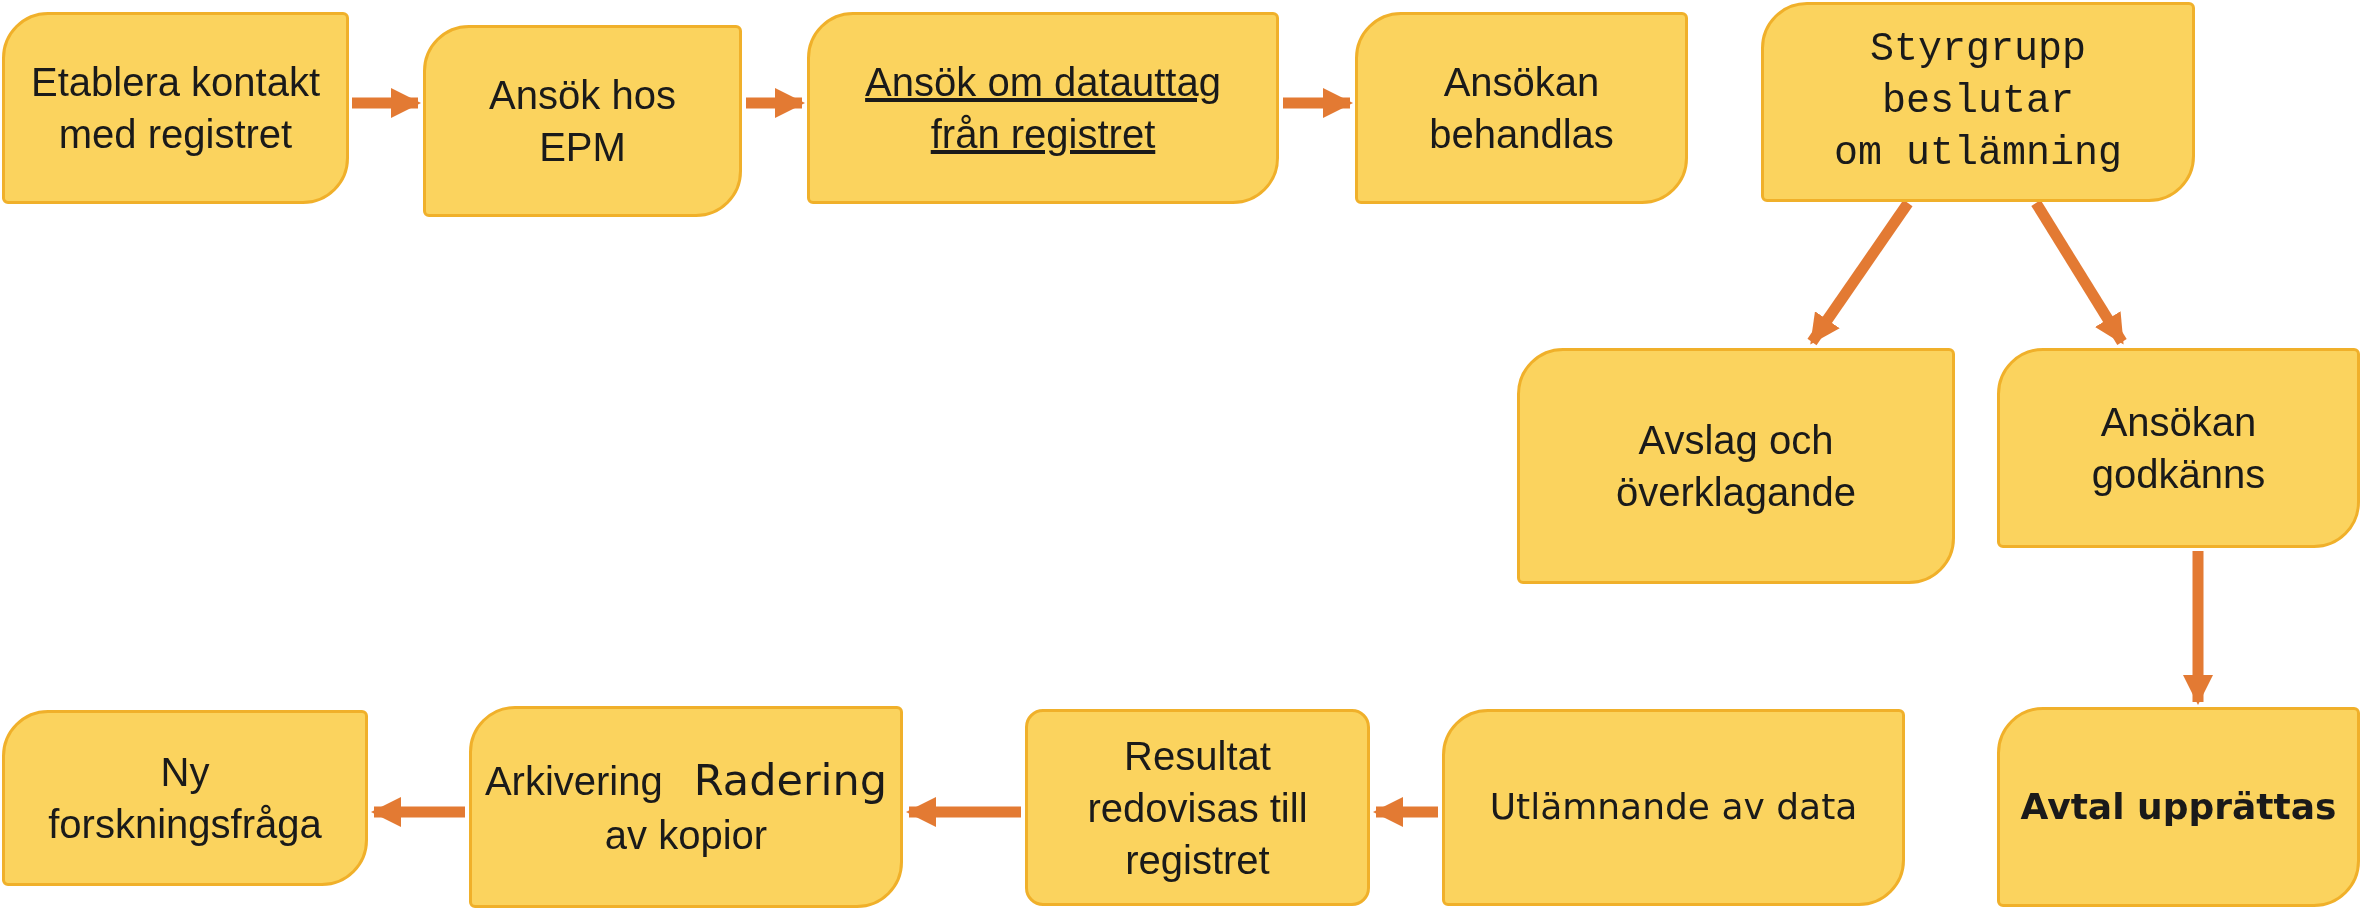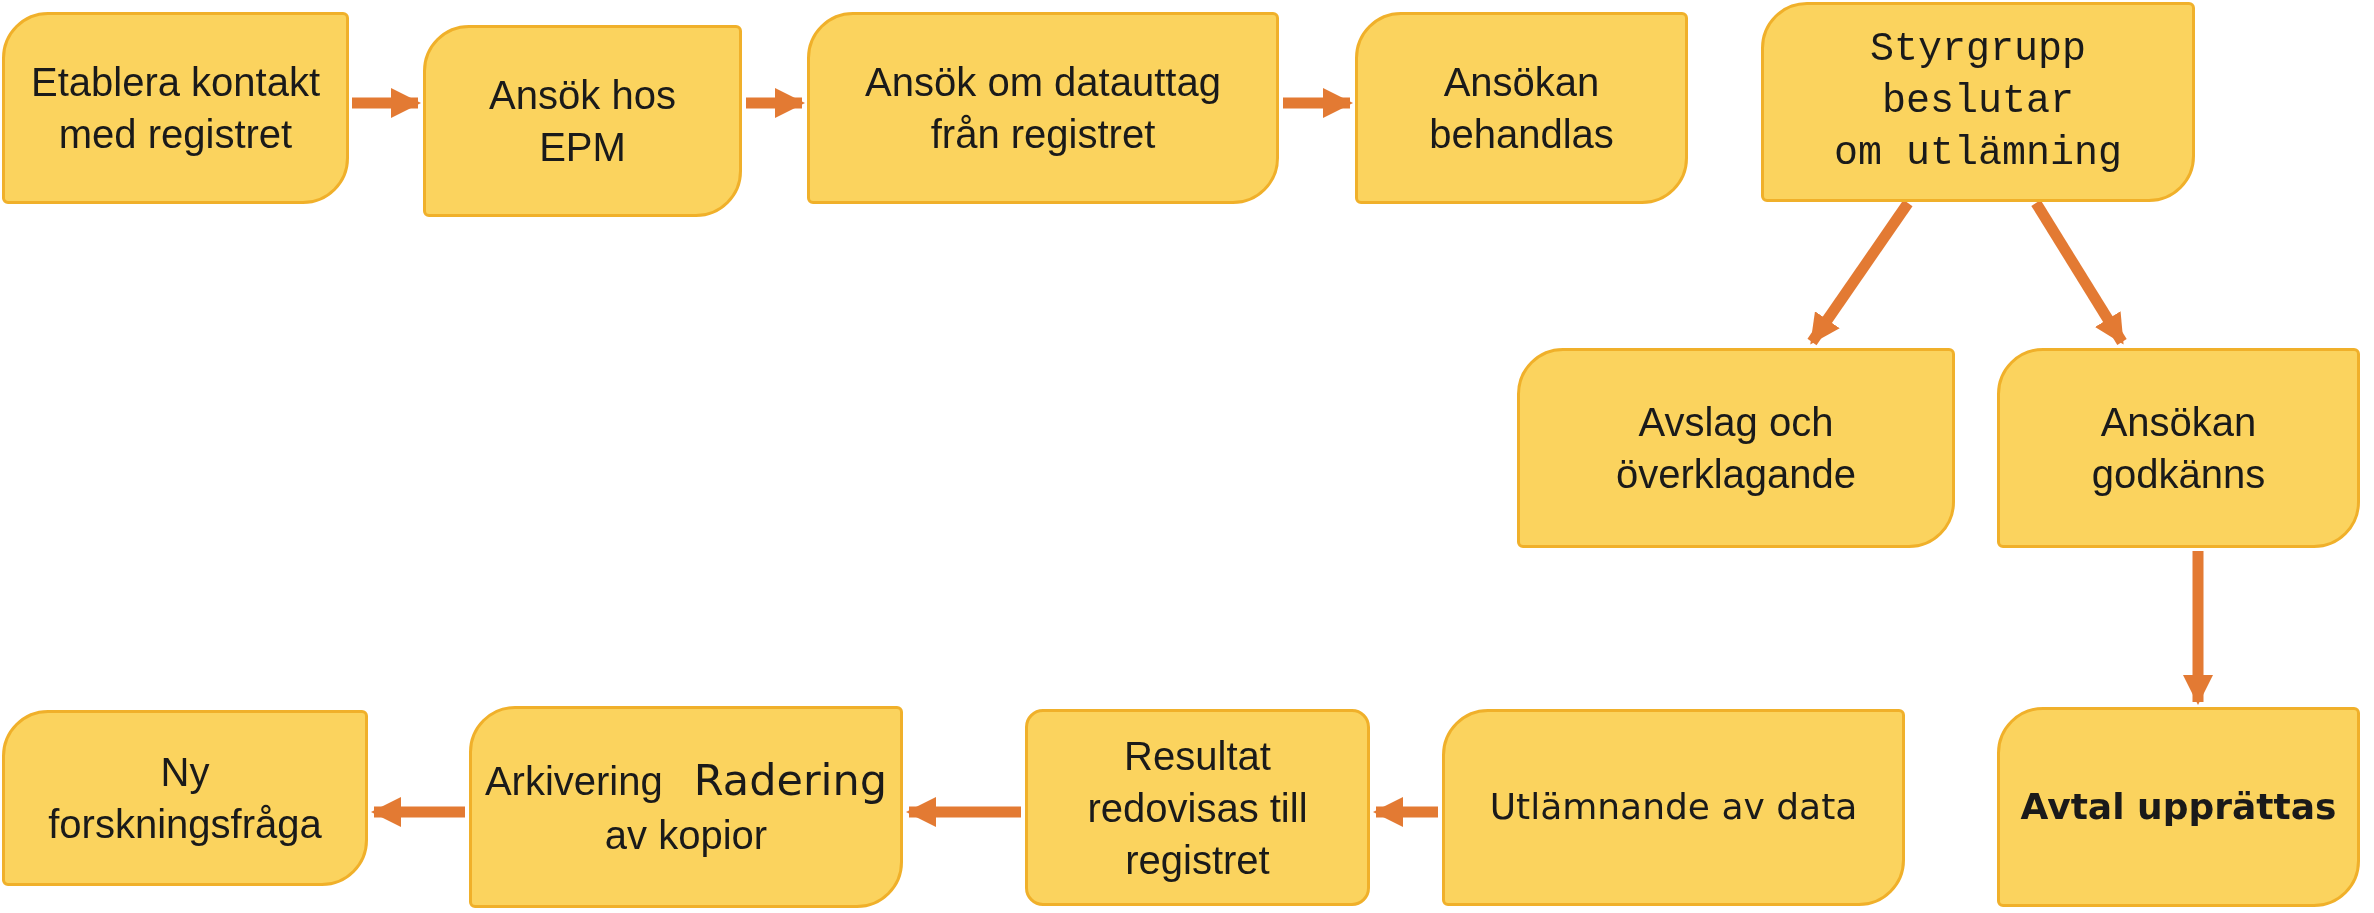--- a/index.html
+++ b/index.html
@@ -70,27 +70,27 @@
         <line x1="1438" y1="812" x2="1376" y2="812" marker-end="url(#ah)"></line>
         <line x1="1021" y1="812" x2="909" y2="812" marker-end="url(#ah)"></line>
         <line x1="465" y1="812" x2="374" y2="812" marker-end="url(#ah)"></line>
       </g>
   </svg>
   <div id="node-group">
       <div class="node" style="left: 2px; top: 12px; width: 347px; height: 192px;">Etablera kontakt
 med registret</div>
       <div class="node" style="left: 423px; top: 12px; width: 319px; height: 192px; margin-top: 13px;">Ansök hos
 EPM</div>
-      <div class="node" style="left: 807px; top: 12px; width: 472px; height: 192px;">Ansök om datauttag
+      <div class="node" style="left: 807px; top: 12px; width: 472px; height: 192px; text-decoration: underline;">Ansök om datauttag
 från registret</div>
       <div class="node" style="left: 1355px; top: 12px; width: 333px; height: 192px;">Ansökan
 behandlas</div>
       <div class="node" style="left: 1761px; top: 2px; width: 434px; height: 200px; font-family: Liberation Mono, monospace;">Styrgrupp beslutar
 om utlämning</div>
-      <div class="node" style="left: 1517px; top: 348px; width: 438px; height: 200px;">Avslag och
+      <div class="node" style="left: 1517px; top: 348px; width: 438px; height: 236px;">Avslag och
 överklagande</div>
       <div class="node" style="left: 1997px; top: 348px; width: 363px; height: 200px;">Ansökan
 godkänns</div>
       <div class="node wide-font" style="left: 1997px; top: 707px; width: 363px; height: 200px; font-weight: bold;">Avtal upprättas</div>
       <div class="node wide-font" style="left: 1442px; top: 709px; width: 463px; height: 197px;">Utlämnande av data</div>
       <div class="node" style="left: 1025px; top: 709px; width: 345px; height: 197px; border-radius: 18px;">Resultat
 redovisas till
 registret</div>
       <div class="node" style="left: 469px; top: 706px; width: 434px; height: 202px;"><span><span>Arkivering </span><span class="alt-word">Radering</span><span>
 av kopior</span></span></div>

